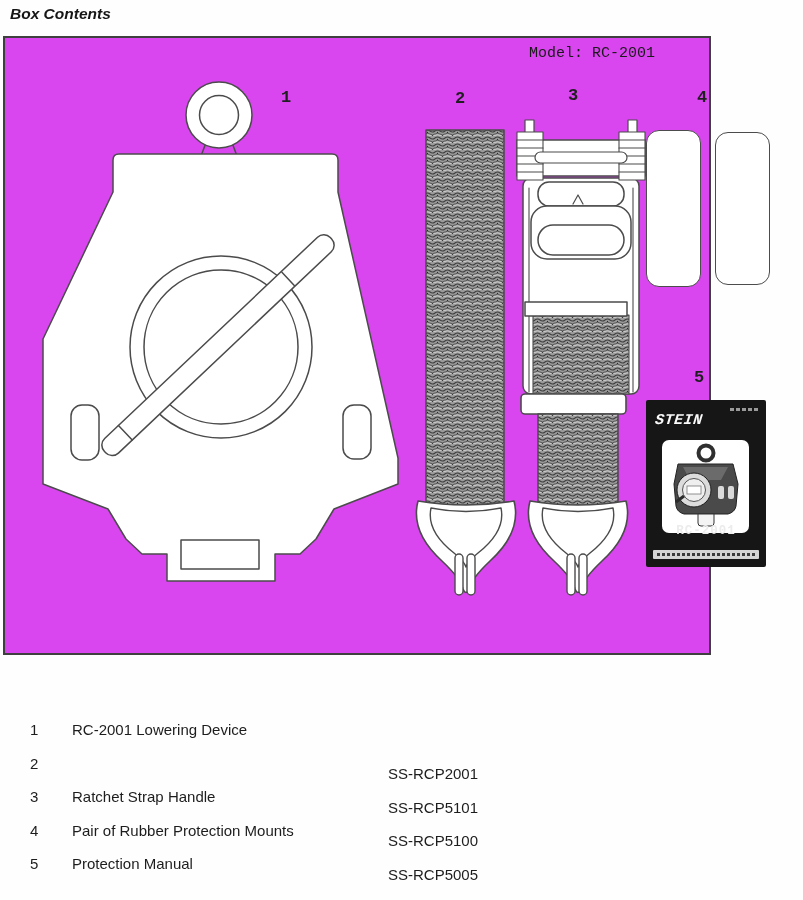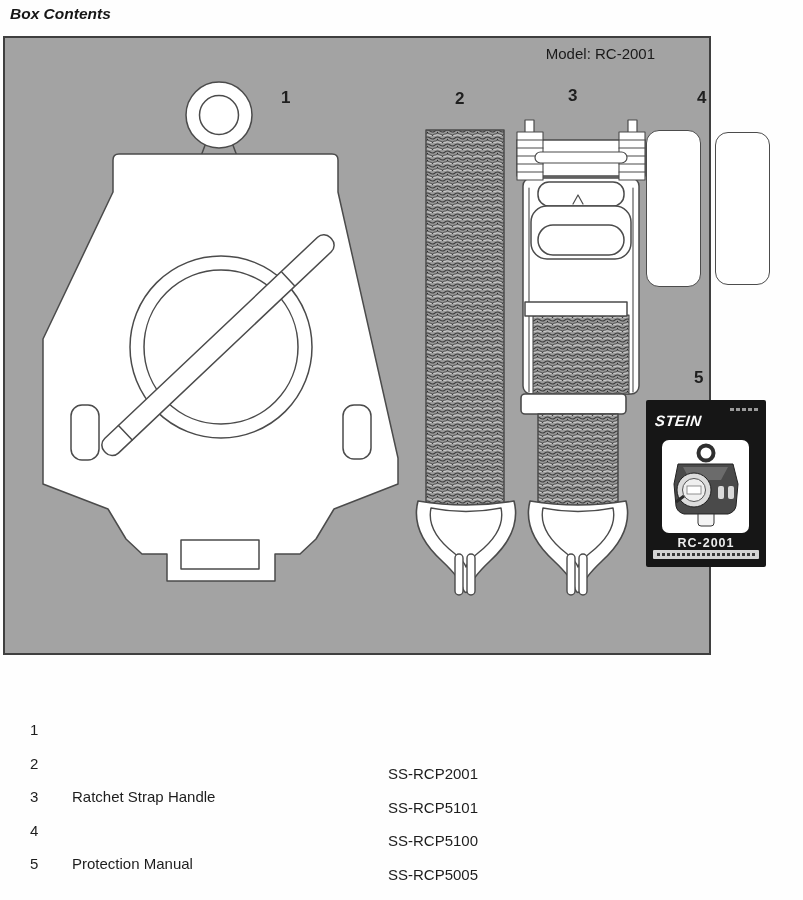--- a/index.html
+++ b/index.html
@@ -1,20 +1,20 @@
 <!DOCTYPE html>
 <html><head>
 <meta charset="utf-8">
 <style>
   html,body{margin:0;padding:0;background:#ffffff;}
   #page{position:relative;width:803px;height:900px;background:#fefefe;overflow:hidden;
         font-family:"Liberation Sans", sans-serif;color:#1c1c1c;}
   #doc-title{position:absolute;left:10px;top:5px;font-size:15.5px;font-weight:700;color:#161616;font-style:italic;}
   #diagram-box{position:absolute;left:3px;top:36px;width:708px;height:619px;
-               border:2px solid #3f3f3f;box-sizing:border-box;background:#a3a3a3;}
+               border:2px solid #3f3f3f;box-sizing:border-box;background:#d946ef;font-family:Liberation Mono, monospace;}
   #model-label{position:absolute;right:54px;top:7px;font-size:15px;color:#1a1a1a;}
   .num-label{position:absolute;font-size:17px;font-weight:700;color:#1f1f1f;}
   #label-1{left:276px;top:50px;}
   #label-2{left:450px;top:51px;}
   #label-3{left:563px;top:48px;}
   #label-4{left:692px;top:50px;}
   #label-5{left:689px;top:330px;}
   #drawings{position:absolute;left:0;top:0;}
   
   .mount{position:absolute;width:55px;height:157px;border:1.6px solid #4c4c4c;
@@ -24,21 +24,21 @@
   
   #manual{position:absolute;left:641px;top:362px;width:120px;height:167px;background:#161616;
           border-radius:2px;}
   #manual-brand{position:absolute;left:9px;top:12px;color:#fafafa;font-size:15px;font-weight:700;
                 font-style:italic;transform:skewX(-6deg);letter-spacing:.5px;}
   #manual-corner-marks{position:absolute;right:6px;top:8px;width:30px;height:3px;
       background:repeating-linear-gradient(90deg,#9a9a9a 0 4px,transparent 4px 6px);}
   #manual-panel{position:absolute;left:16px;top:40px;width:87px;height:93px;background:#ffffff;
                 border-radius:7px;}
   #manual-model{position:absolute;left:0;right:0;top:124px;text-align:center;color:#ececec;
-                font-size:12.5px;font-weight:700;letter-spacing:1px;margin-top:12px;}
+                font-size:12.5px;font-weight:700;letter-spacing:1px;}
   #manual-footer-bar{position:absolute;left:7px;top:150px;width:106px;height:9px;background:#d4d4d4;
                      border-radius:1px;}
   #manual-footer-bar .micro{height:3px;margin:3px 4px 0 4px;
       background:repeating-linear-gradient(90deg,#3a3a3a 0 3px,transparent 3px 5px);}
   
   #intro-line{position:absolute;left:22px;top:670px;font-size:15.5px;color:#181818;}
   #parts-list{position:absolute;left:0;top:714px;width:803px;}
   .part-row{position:relative;height:33.6px;}
   .part-row span{position:absolute;top:7px;font-size:15px;color:#1d1d1d;white-space:nowrap;}
   .cell-num{left:30px;}
@@ -154,33 +154,35 @@
     <div class="num-label" id="label-2">2</div>
     <div class="num-label" id="label-3">3</div>
     <div class="num-label" id="label-4">4</div>
     <div class="num-label" id="label-5">5</div>
   </div>
 
 
   <div id="parts-list">
     <div class="part-row">
       <span class="cell-num">1</span>
+      <span class="cell-name">RC-2001 Lowering Device</span>
       <span class="cell-code">SS-RCP2001</span>
     </div>
     <div class="part-row">
       <span class="cell-num">2</span>
       <span class="cell-code">SS-RCP5101</span>
     </div>
     <div class="part-row">
       <span class="cell-num">3</span>
       <span class="cell-name">Ratchet Strap Handle</span>
       <span class="cell-code">SS-RCP5100</span>
     </div>
     <div class="part-row">
       <span class="cell-num">4</span>
+      <span class="cell-name">Pair of Rubber Protection Mounts</span>
       <span class="cell-code">SS-RCP5005</span>
     </div>
     <div class="part-row">
       <span class="cell-num">5</span>
       <span class="cell-name">Protection Manual</span>
       <span class="cell-code">SS-RCP9008</span>
     </div>
   </div>
 
 </div>

